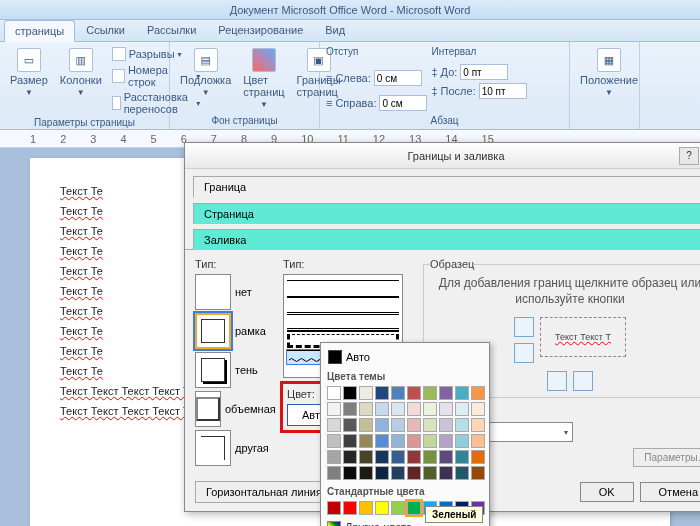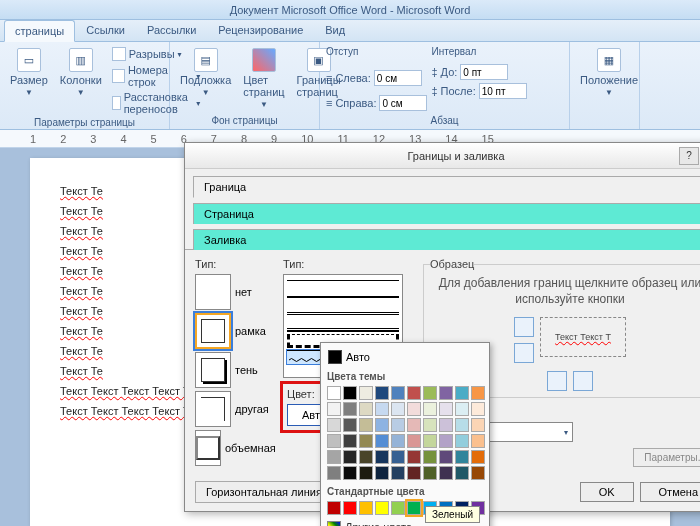--- a/index.html
+++ b/index.html
@@ -72,21 +72,21 @@
 
 .dlg-foot { position: absolute; bottom: 8px; left: 10px; right: 10px; display: flex; justify-content: space-between; align-items: center; }
 .hlink { padding: 4px 10px; border: 1px solid #aaa; background: #eee; cursor: pointer; }
 .okc { display: flex; gap: 6px; }
 .okc button { padding: 3px 18px; border: 1px solid #888; background: #eee; cursor: pointer; }
 
 .colorpop { position: absolute; left: 320px; top: 342px; width: 170px; background: #fafafa; border: 1px solid #888; box-shadow: 2px 2px 6px rgba(0,0,0,.3); z-index: 20; padding: 4px; }
 .colorpop .auto { display: flex; align-items: center; gap: 4px; padding: 3px; cursor: pointer; }
 .colorpop .auto .asw { width: 14px; height: 14px; background: #000; border: 1px solid #444; }
 .colorpop .sect { font-size: 10px; color: #555; margin: 4px 2px 2px; font-weight: bold; }
-.swgrid { display: grid; grid-template-columns: repeat(10, 14px); gap: 2px; padding: 2px; }
+.swgrid { display: grid; grid-template-columns: repeat(10, 14px); gap: 2px; padding: 2px; font-weight: bold; }
 .swgrid .s { width: 14px; height: 14px; border: 1px solid #aaa; cursor: pointer; }
 .swgrid .s.sel { outline: 2px solid #f4a624; }
 .tooltip { position: absolute; background: #ffffe1; border: 1px solid #888; padding: 2px 6px; font-size: 10px; left: 100px; bottom: -6px; }
 .morelink { padding: 4px 2px; cursor: pointer; color: #333; display: flex; align-items: center; gap: 4px; }
 .morelink .pal { width: 14px; height: 12px; background: linear-gradient(45deg,red,yellow,green,blue); border: 1px solid #888; }
 </style>
 </head>
 <body>
 
 <div class="titlebar">Документ Microsoft Office Word - Microsoft Word</div>
@@ -262,29 +262,29 @@
             <span>рамка</span>
           </div>
         <div class="typeitem">
             <div class="tbox">
               <div class="tbox-inner" style="box-shadow:2px 2px #000"></div>
             </div>
             <span>тень</span>
           </div>
         <div class="typeitem">
             <div class="tbox">
+              <div class="tbox-inner" style="border:2px outset #888"></div>
+            </div>
+            <span>объемная</span>
+          </div>
+        <div class="typeitem">
+            <div class="tbox">
               <div class="tbox-inner" style="border-left:none;border-bottom:none"></div>
             </div>
             <span>другая</span>
-          </div>
-        <div class="typeitem">
-            <div class="tbox">
-              <div class="tbox-inner" style="border:2px outset #888"></div>
-            </div>
-            <span>объемная</span>
           </div>
       </div>
     </div>
     <div class="col2">
       <div class="lbl">Тип:</div>
       <div class="stylelist">
         <div class="styleline"></div>
         <div class="styleline th"></div>
         <div class="styleline dbl"></div>
         <div class="styleline" style="border-top:1px solid #000;border-bottom:2px solid #000;height:4px"></div>

